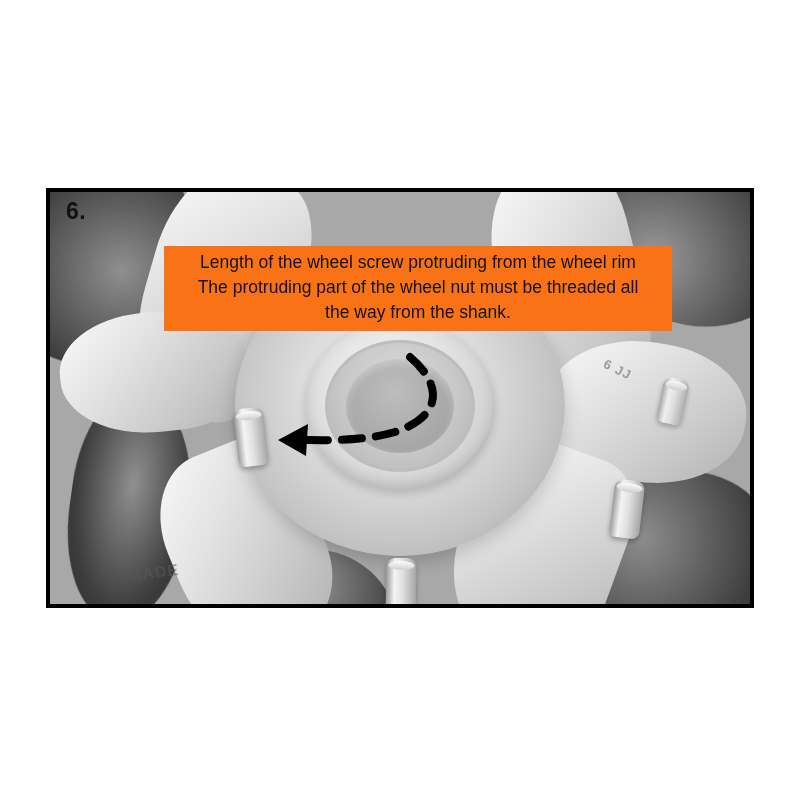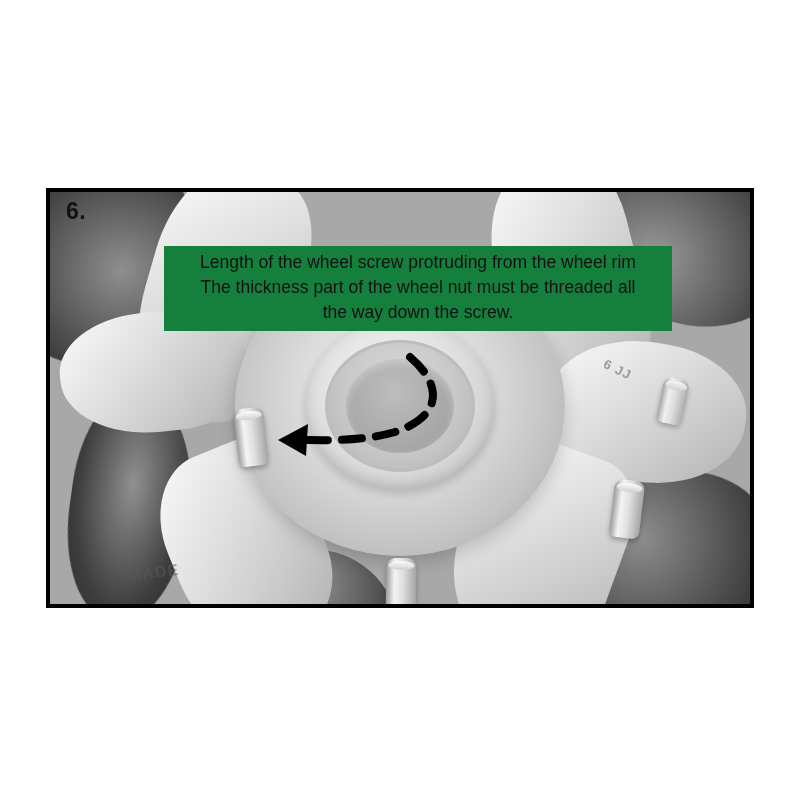--- a/index.html
+++ b/index.html
@@ -180,21 +180,21 @@
     color: #111111;
     letter-spacing: 0.5px;
   }
 
   
   .caption {
     position: absolute;
     left: 114px;
     top: 54px;
     width: 508px;
-    background: #15803d;
+    background: #f97316;
     color: #111111;
     font-size: 17.5px;
     line-height: 25px;
     text-align: center;
     padding: 4px 6px 6px 6px;
     box-sizing: border-box;
   }
   .caption span { display: block; }
 
   
@@ -244,18 +244,18 @@
       <svg class="arrow-layer" viewBox="0 0 700 412" preserveAspectRatio="none">
         <path d="M 360 165 C 395 195, 390 225, 345 240 C 310 250, 275 248, 245 248" fill="none" stroke="#000000" stroke-width="8" stroke-linecap="round" stroke-dasharray="20 14"></path>
         <polygon points="228,248 258,232 256,264" fill="#000000"></polygon>
       </svg>
     </div>
 
     <div class="step-number">6.</div>
 
     <div class="caption">
       <span>Length of the wheel screw protruding from the wheel rim</span>
-      <span>The thickness part of the wheel nut must be threaded all</span>
-      <span>the way down the screw.</span>
+      <span>The protruding part of the wheel nut must be threaded all</span>
+      <span>the way from the shank.</span>
     </div>
 
   </div>
 </div>
 
 </body></html>

